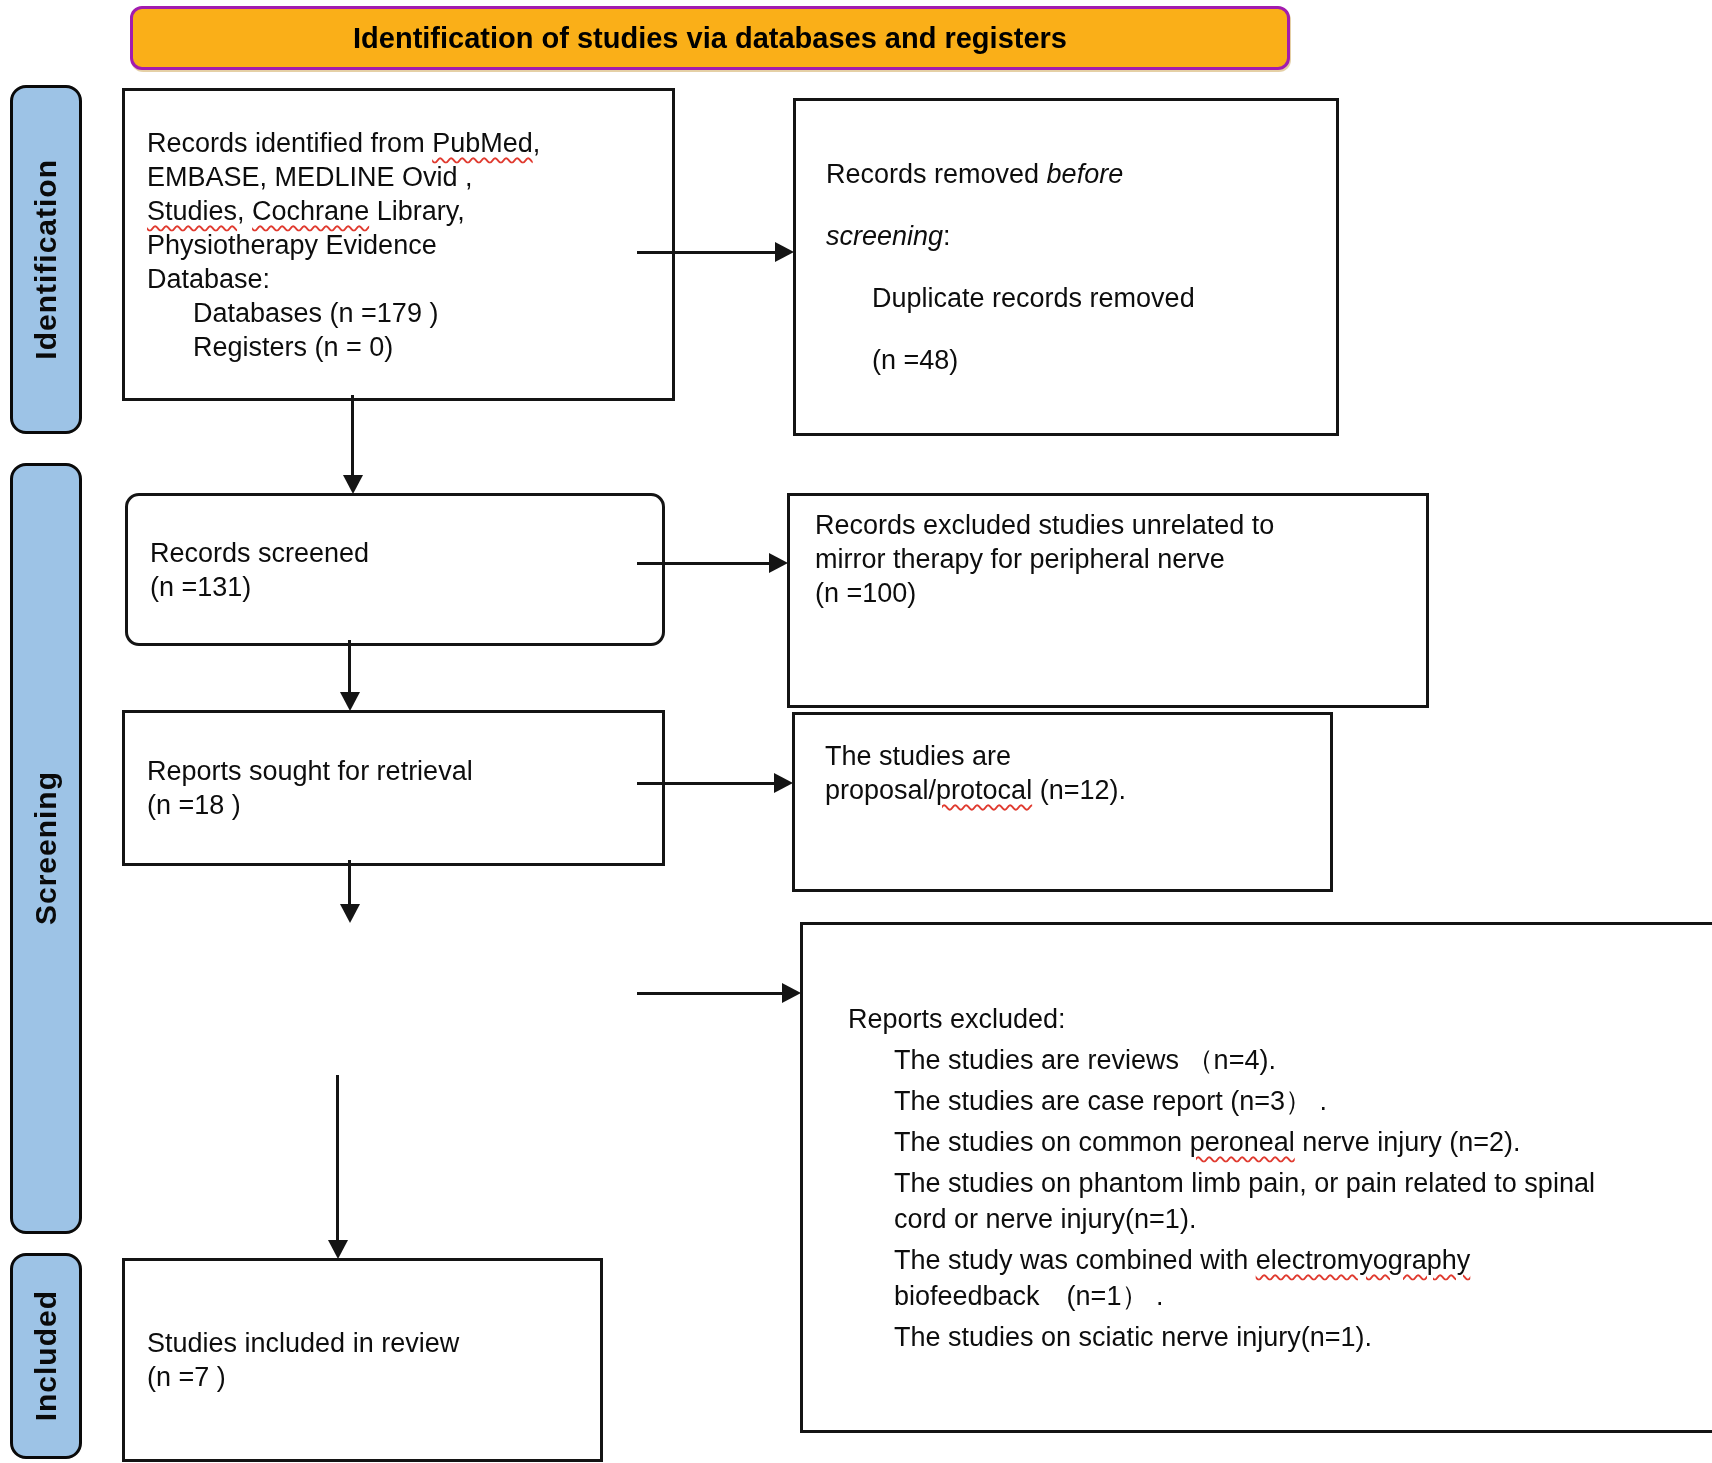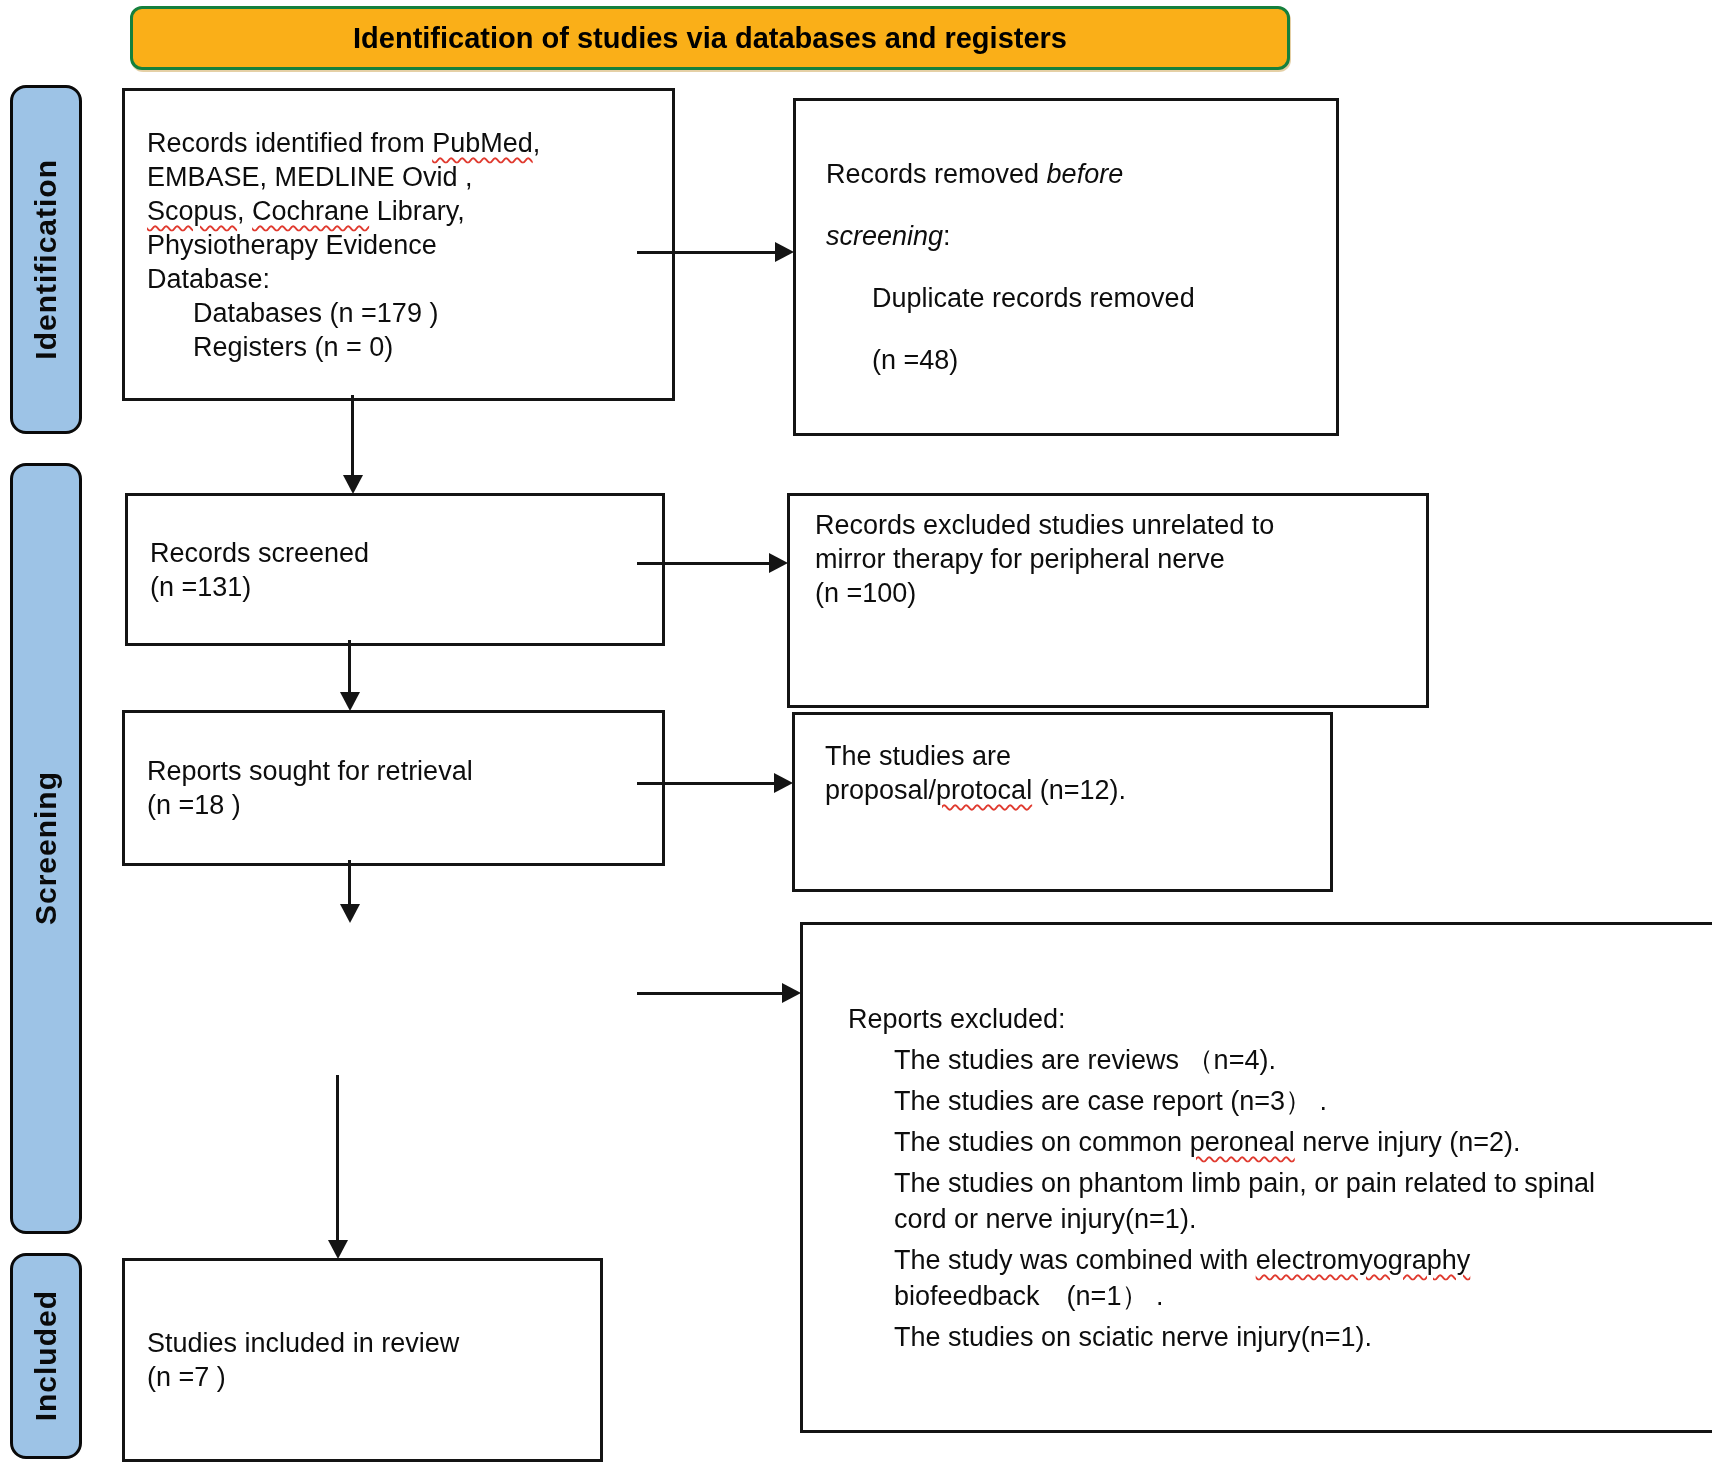--- a/index.html
+++ b/index.html
@@ -7,21 +7,21 @@
     position:relative;
     width:1712px;height:1463px;
     background:#ffffff;
     font-family:"Liberation Sans","DejaVu Sans",sans-serif;
     color:#0d0d0d;
     overflow:hidden;
   }
   
   .banner{
     position:absolute;left:130px;top:6px;width:1154px;height:58px;
-    background:#FAAF18;border:3px solid #15803d;border-radius:12px;
+    background:#FAAF18;border:3px solid #a21caf;border-radius:12px;
     display:flex;align-items:center;justify-content:center;
     box-shadow:1px 2px 0 rgba(180,120,0,.35);
   }
   .banner span{font-size:29px;font-weight:bold;color:#000;}
   
   .stage{
     position:absolute;left:10px;width:66px;
     background:#9DC3E6;border:3px solid #0a0a0a;border-radius:16px;
     display:flex;align-items:center;justify-content:center;
   }
@@ -63,35 +63,35 @@
   <div class="stage" style="top:463px;height:765px;">
     <span>Screening</span>
   </div>
   <div class="stage" style="top:1253px;height:200px;">
     <span>Included</span>
   </div>
 
   <div class="fbox" style="left:122px;top:88px;width:515px;height:307px;padding-left:22px;padding-right:10px;">
     <div class="line"><span>Records identified from </span><span class="wavy">PubMed</span><span>,</span></div>
     <div class="line">EMBASE, MEDLINE Ovid ,</div>
-    <div class="line"><span class="wavy">Scopus</span><span>, </span><span class="wavy">Cochrane</span><span> Library,</span></div>
+    <div class="line"><span class="wavy">Studies</span><span>, </span><span class="wavy">Cochrane</span><span> Library,</span></div>
     <div class="line">Physiotherapy Evidence</div>
     <div class="line">Database:</div>
     <div class="line indent">Databases (n =179 )</div>
     <div class="line indent">Registers (n = 0)</div>
   </div>
 
   <div class="fbox" style="left:793px;top:98px;width:500px;height:332px;padding-left:30px;padding-right:10px;gap:28px;">
     <div class="line"><span>Records removed </span><span class="ital">before</span></div>
     <div class="line"><span class="ital">screening</span><span>:</span></div>
     <div class="line indent">Duplicate records removed</div>
     <div class="line indent">(n =48)</div>
   </div>
 
-  <div class="fbox" style="left:125px;top:493px;width:512px;height:147px;padding-left:22px;">
+  <div class="fbox" style="left:125px;top:493px;width:512px;height:147px;padding-left:22px;border-radius:14px;">
     <div class="line">Records screened</div>
     <div class="line">(n =131)</div>
   </div>
 
   <div class="fbox" style="left:787px;top:493px;width:603px;height:197px;padding-left:25px;padding-right:8px;justify-content:flex-start;padding-top:12px;">
     <div class="line">Records excluded studies unrelated to</div>
     <div class="line">mirror therapy for peripheral nerve</div>
     <div class="line">(n =100)</div>
   </div>
 

